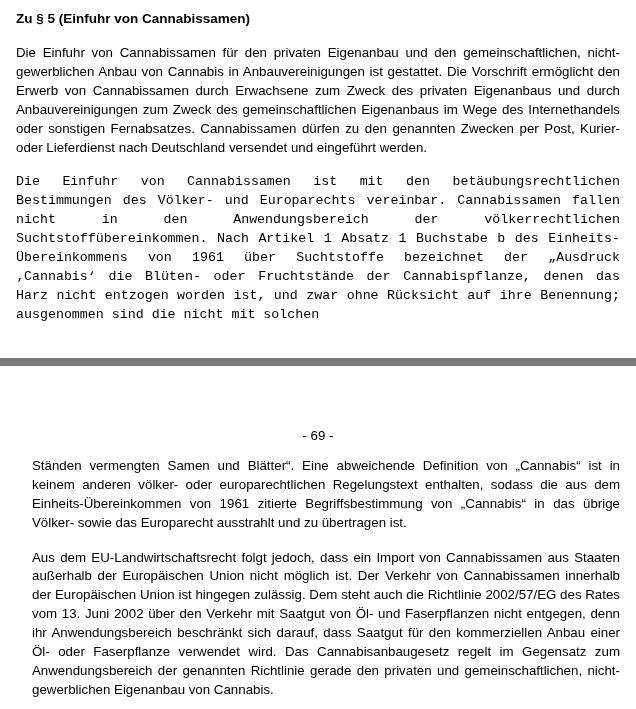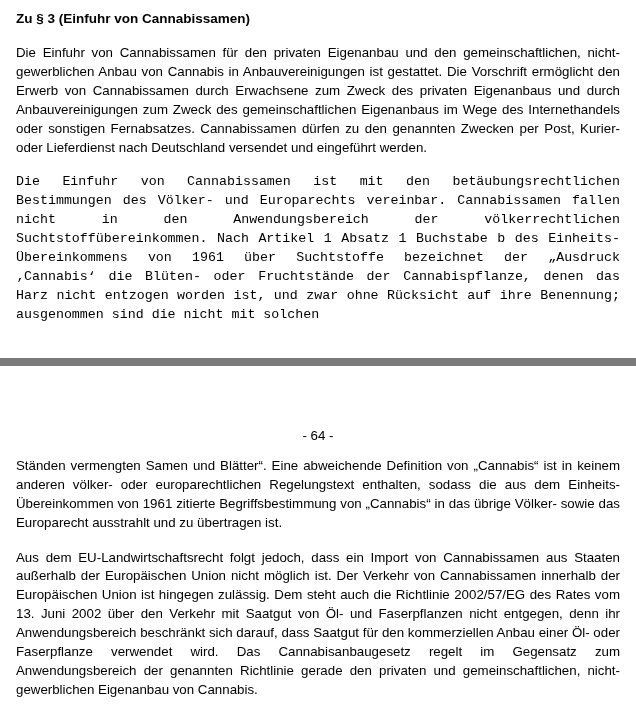--- a/index.html
+++ b/index.html
@@ -58,38 +58,38 @@
   }
   .page-number {
     text-align: center;
     font-size: 13.3px;
     margin: 62px 0 14px 0;
   }
   .para-b {
     font-size: 13.3px;
     line-height: 1.42;
     text-align: justify;
-    margin: 0 0 16px 0;
+    margin: 0 0 16px 16px;
   }
   .para-b.last {
     margin-bottom: 0;
   }
 </style>
 </head>
 <body>
 
 <div class="page">
 
   <div class="section-top">
-    <h1 class="heading">Zu § 3 (Einfuhr von Cannabissamen)</h1>
+    <h1 class="heading">Zu § 5 (Einfuhr von Cannabissamen)</h1>
     <p class="para">Die Einfuhr von Cannabissamen für den privaten Eigenanbau und den gemeinschaftlichen, nicht-gewerblichen Anbau von Cannabis in Anbauvereinigungen ist gestattet. Die Vorschrift ermöglicht den Erwerb von Cannabissamen durch Erwachsene zum Zweck des privaten Eigenanbaus und durch Anbauvereinigungen zum Zweck des gemeinschaftlichen Eigenanbaus im Wege des Internethandels oder sonstigen Fernabsatzes. Cannabissamen dürfen zu den genannten Zwecken per Post, Kurier- oder Lieferdienst nach Deutschland versendet und eingeführt werden.</p>
     <p class="para last-top">Die Einfuhr von Cannabissamen ist mit den betäubungsrechtlichen Bestimmungen des Völker- und Europarechts vereinbar. Cannabissamen fallen nicht in den Anwendungsbereich der völkerrechtlichen Suchtstoffübereinkommen. Nach Artikel 1 Absatz 1 Buchstabe b des Einheits-Übereinkommens von 1961 über Suchtstoffe bezeichnet der „Ausdruck ‚Cannabis‘ die Blüten- oder Fruchtstände der Cannabispflanze, denen das Harz nicht entzogen worden ist, und zwar ohne Rücksicht auf ihre Benennung; ausgenommen sind die nicht mit solchen</p>
   </div>
 
   <div class="page-break"></div>
 
   <div class="section-bottom">
-    <div class="page-number">- 64 -</div>
+    <div class="page-number">- 69 -</div>
     <p class="para-b">Ständen vermengten Samen und Blätter“. Eine abweichende Definition von „Cannabis“ ist in keinem anderen völker- oder europarechtlichen Regelungstext enthalten, sodass die aus dem Einheits-Übereinkommen von 1961 zitierte Begriffsbestimmung von „Cannabis“ in das übrige Völker- sowie das Europarecht ausstrahlt und zu übertragen ist.</p>
     <p class="para-b last">Aus dem EU-Landwirtschaftsrecht folgt jedoch, dass ein Import von Cannabissamen aus Staaten außerhalb der Europäischen Union nicht möglich ist. Der Verkehr von Cannabissamen innerhalb der Europäischen Union ist hingegen zulässig. Dem steht auch die Richtlinie 2002/57/EG des Rates vom 13. Juni 2002 über den Verkehr mit Saatgut von Öl- und Faserpflanzen nicht entgegen, denn ihr Anwendungsbereich beschränkt sich darauf, dass Saatgut für den kommerziellen Anbau einer Öl- oder Faserpflanze verwendet wird. Das Cannabisanbaugesetz regelt im Gegensatz zum Anwendungsbereich der genannten Richtlinie gerade den privaten und gemeinschaftlichen, nicht-gewerblichen Eigenanbau von Cannabis.</p>
   </div>
 
 </div>
 
 </body></html>

